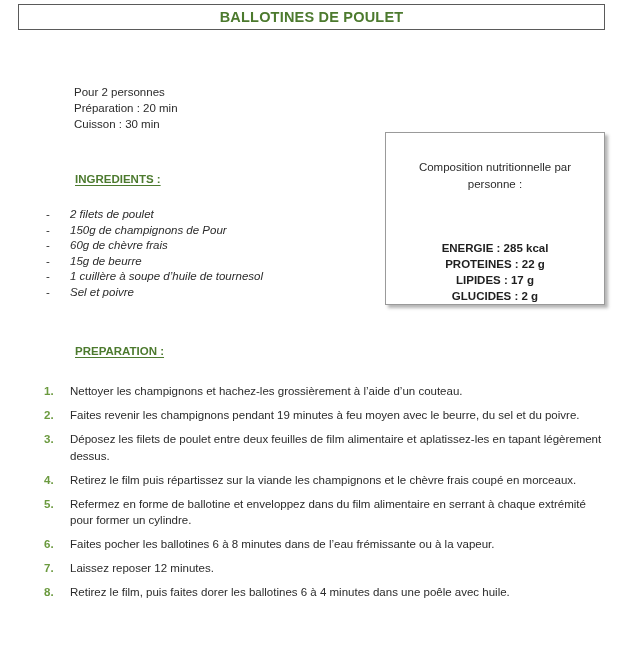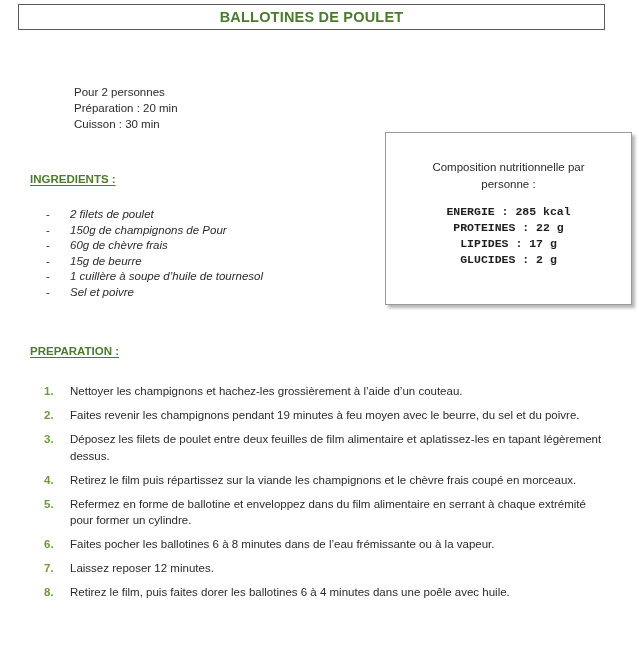--- a/index.html
+++ b/index.html
@@ -53,20 +53,21 @@
 
   
   .section-heading {
     position: absolute;
     font-size: 11.5px;
     font-weight: bold;
     color: #4c7a2e;
     text-decoration: underline;
     text-underline-offset: 2px;
     white-space: nowrap;
+    margin-left: 45px;
   }
   #ingredients-heading { left: 30px; top: 173px; }
   #preparation-heading { left: 30px; top: 345px; text-decoration: underline; }
 
   
   .ingredients {
     position: absolute;
     left: 46px;
     top: 207px;
     font-size: 11.5px;
@@ -82,47 +83,46 @@
     width: 24px;
     flex: 0 0 24px;
     font-style: normal;
   }
 
   
   .nutrition-card {
     position: absolute;
     left: 385px;
     top: 132px;
-    width: 247px;
+    width: 220px;
     height: 173px;
     box-sizing: border-box;
     background: #ffffff;
     border: 1px solid #9a9a9a;
     box-shadow: 3px 3px 3px rgba(90, 90, 90, 0.45);
     display: flex;
     flex-direction: column;
     align-items: center;
-    justify-content: flex-start;
+    justify-content: space-between;
     padding-top: 26px;
   }
   .nutrition-title {
     font-size: 11.5px;
     line-height: 17px;
     text-align: center;
     width: 176px;
     color: #2b2b2b;
   }
   .nutrition-values {
     margin-top: 11px;
     text-align: center;
     font-size: 11.5px;
     line-height: 16px;
     font-weight: bold;
     color: #1f1f1f;
-    font-family: Liberation Mono, monospace;
   }
   .nutrition-values div { white-space: nowrap; }
 
   
   .steps {
     position: absolute;
     left: 44px;
     top: 383px;
     width: 564px;
     font-size: 11.5px;

